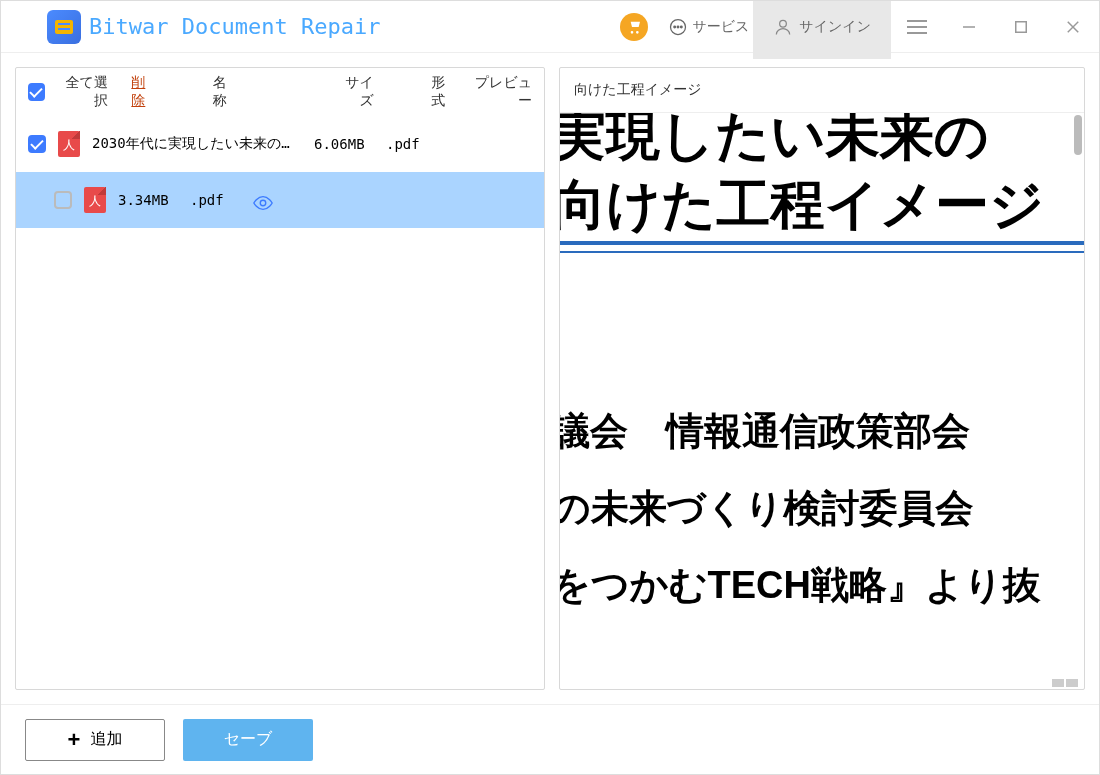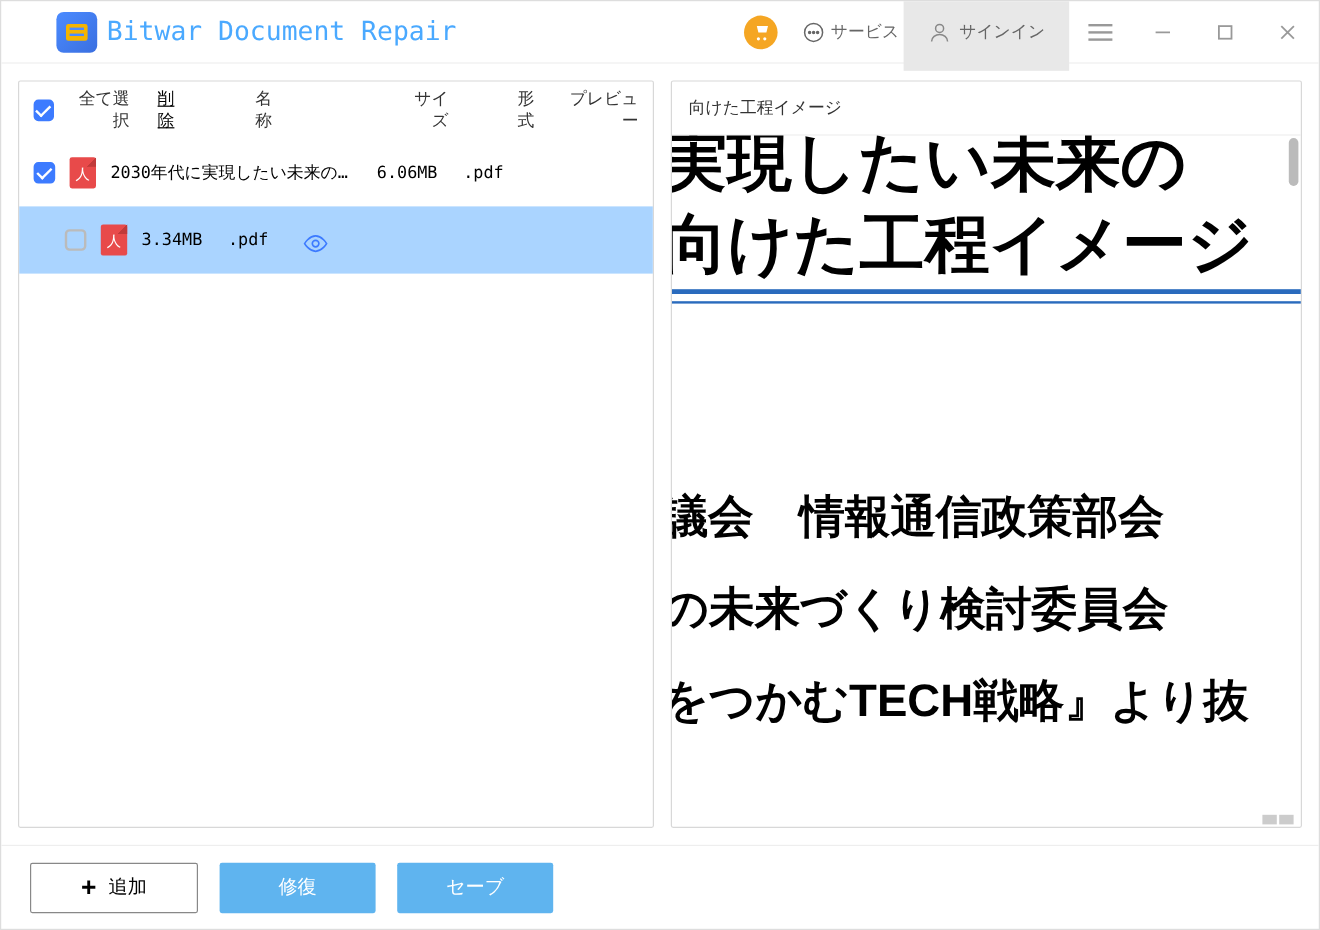--- a/index.html
+++ b/index.html
@@ -28,21 +28,21 @@
 .list-header { height: 48px; display: flex; align-items: center; padding: 0 12px; font-size: 14px; gap: 12px; text-align: right;}
 .check { width: 18px; height: 18px; border: 2px solid #3d7bff; border-radius: 4px; cursor: pointer; display: flex; align-items: center; justify-content: center;}
 .check.checked { background: #3d7bff;}
 .check.checked::after { content: ""; width: 10px; height: 5px; border-left: 2px solid #fff; border-bottom: 2px solid #fff; transform: rotate(-45deg) translate(1px,-1px);}
 .check.empty { border-color: #bbb;}
 .hcol { color: #333;}
 .hcol.name { margin-left: 44px; font-family: Liberation Serif, serif;}
 .hcol.size { margin-left: 96px;}
 .hcol.fmt { margin-left: 34px;}
 .hcol.prev { margin-left: 10px;}
-.delete-link { color: #000000; text-decoration: underline; cursor: pointer;}
+.delete-link { color: #c2410c; text-decoration: underline; cursor: pointer;}
 .file-list { flex: 1;}
 .file-row { height: 56px; display: flex; align-items: center; padding: 0 12px; font-size: 14px; gap: 12px;}
 .file-row.indent { padding-left: 38px;}
 .file-row.selected { background: #aad4ff;}
 .pdf-icon { width: 22px; height: 26px; background: #e84a4a; border-radius: 2px; position: relative; flex-shrink: 0;}
 .pdf-icon::before { content: ""; position: absolute; top: 0; right: 0; width: 8px; height: 8px; background: linear-gradient(135deg, transparent 50%, #c13a3a 50%);}
 .pdf-icon::after { content: "人"; color: #fff; font-size: 12px; position: absolute; top: 6px; left: 5px;}
 .fname { width: 210px; white-space: nowrap; overflow: hidden; text-overflow: ellipsis; font-family: "MS Gothic", monospace;}
 .fsize { width: 60px; font-family: "MS Gothic", monospace;}
 .ffmt { width: 50px; font-family: "MS Gothic", monospace;}
@@ -170,15 +170,14 @@
       </div>
     </div>
   </div>
 </div>
 
 <div class="footer">
   <div class="add-btn">
     <span class="plus">+</span>
     <span>追加</span>
   </div>
-  <div class="action-btn">修復</div>
   <div class="action-btn">セーブ</div>
 </div>
 
 </body></html>

